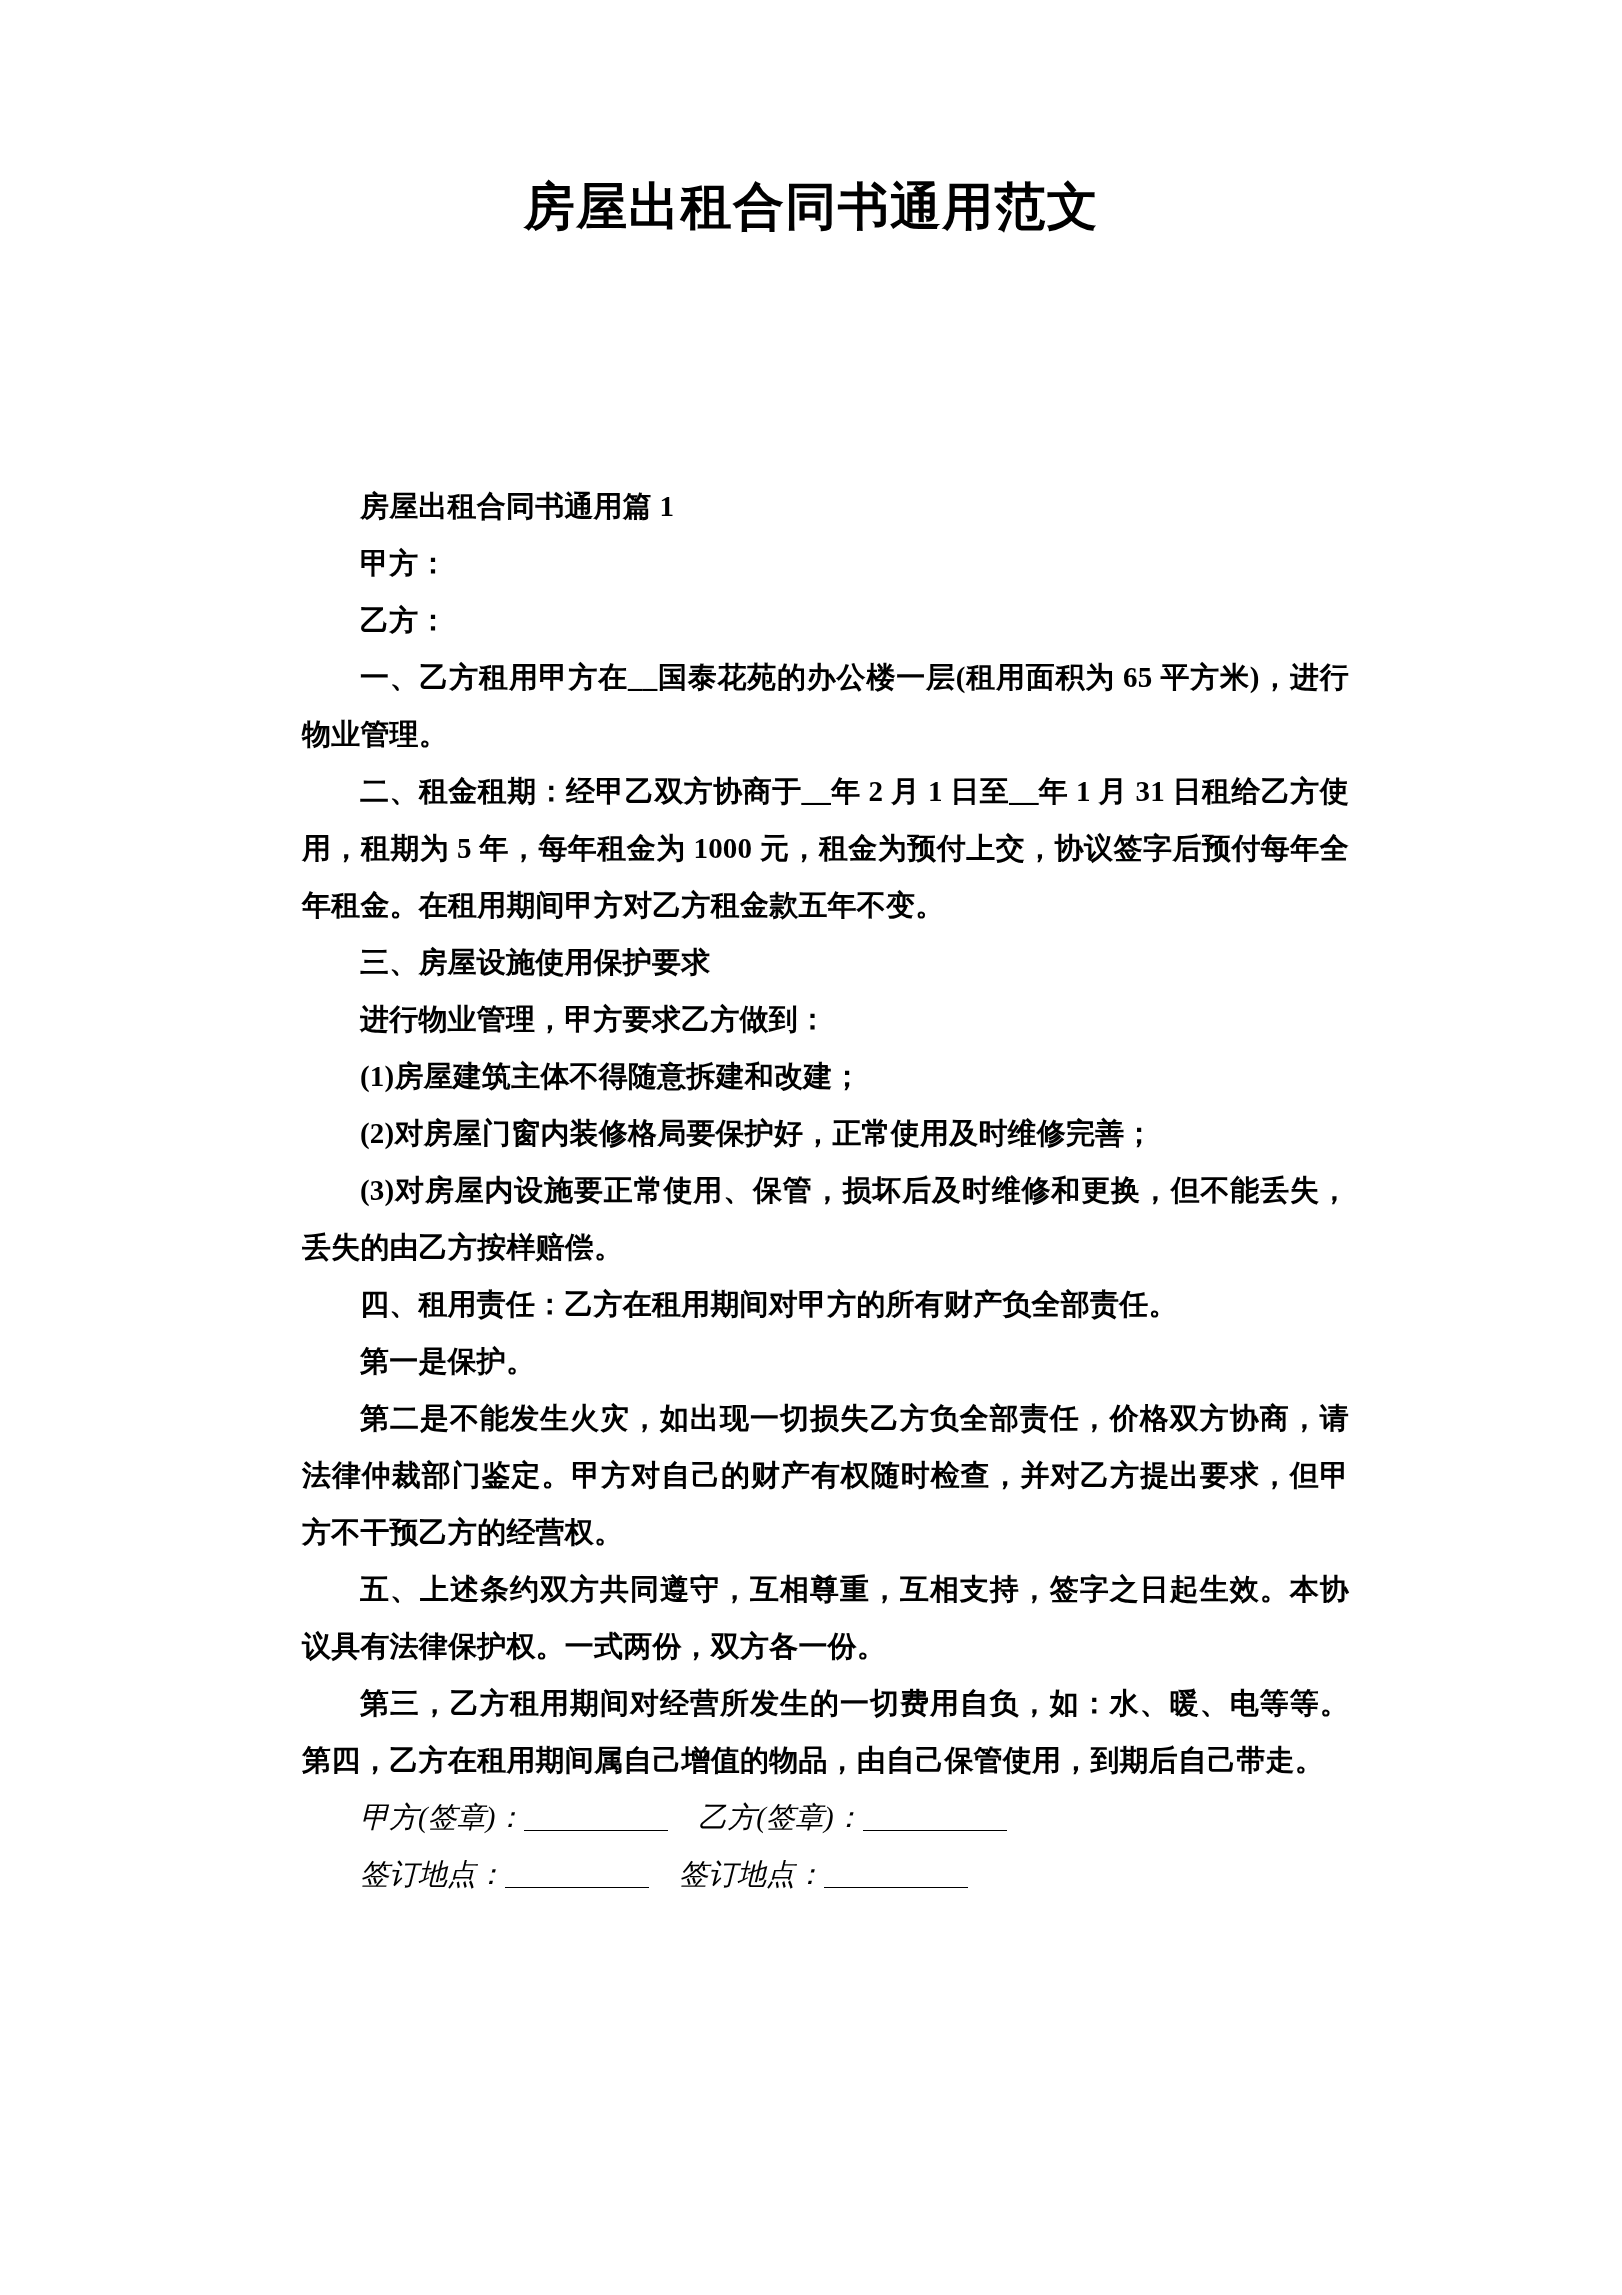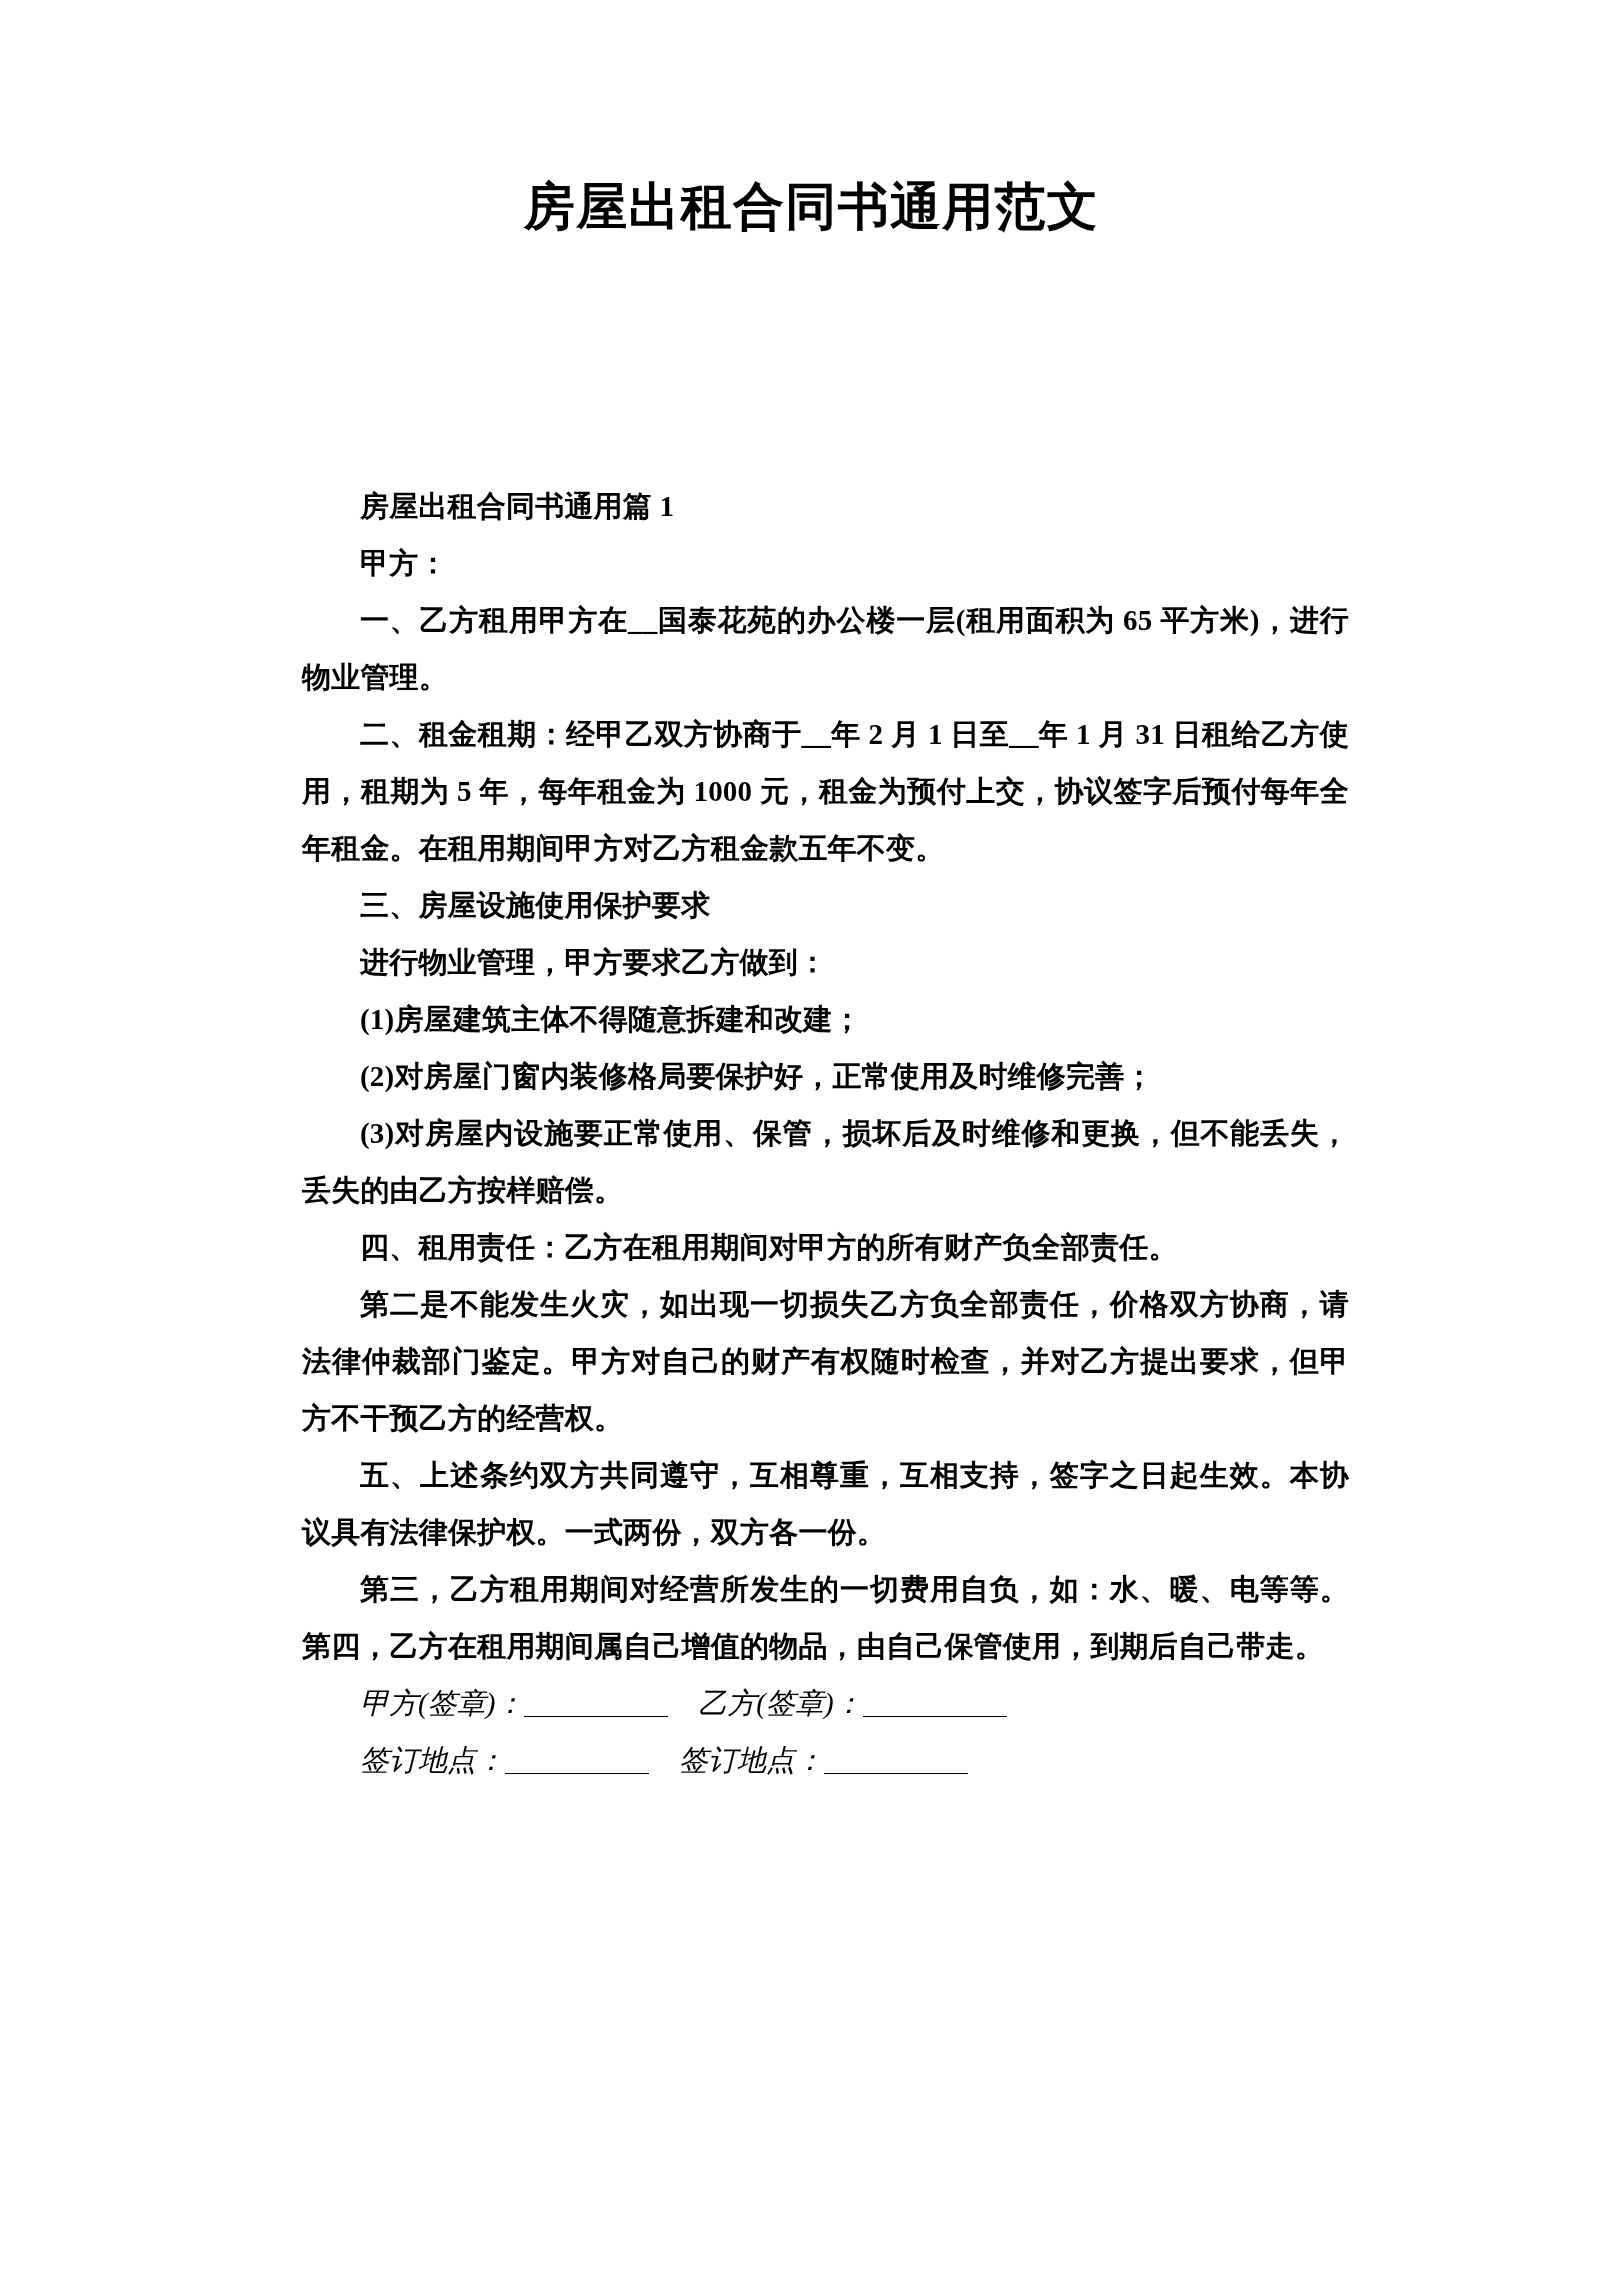--- a/index.html
+++ b/index.html
@@ -74,28 +74,30 @@
 <body>
 
 <div class="page">
 
   <div class="doc-title">房屋出租合同书通用范文</div>
 
   <div class="body-wrap">
 
     <p class="para indent">房屋出租合同书通用篇 1</p>
     <p class="para indent">甲方：</p>
+    <p class="para indent">乙方：</p>
     <p class="para indent">一、乙方租用甲方在__国泰花苑的办公楼一层(租用面积为 65 平方米)，进行物业管理。</p>
     <p class="para indent">二、租金租期：经甲乙双方协商于__年 2 月 1 日至__年 1 月 31 日租给乙方使用，租期为 5 年，每年租金为 1000 元，租金为预付上交，协议签字后预付每年全年租金。在租用期间甲方对乙方租金款五年不变。</p>
     <p class="para indent">三、房屋设施使用保护要求</p>
     <p class="para indent">进行物业管理，甲方要求乙方做到：</p>
     <p class="para indent">(1)房屋建筑主体不得随意拆建和改建；</p>
     <p class="para indent">(2)对房屋门窗内装修格局要保护好，正常使用及时维修完善；</p>
     <p class="para indent">(3)对房屋内设施要正常使用、保管，损坏后及时维修和更换，但不能丢失，丢失的由乙方按样赔偿。</p>
     <p class="para indent">四、租用责任：乙方在租用期间对甲方的所有财产负全部责任。</p>
+    <p class="para indent">第一是保护。</p>
     <p class="para indent">第二是不能发生火灾，如出现一切损失乙方负全部责任，价格双方协商，请法律仲裁部门鉴定。甲方对自己的财产有权随时检查，并对乙方提出要求，但甲方不干预乙方的经营权。</p>
     <p class="para indent">五、上述条约双方共同遵守，互相尊重，互相支持，签字之日起生效。本协议具有法律保护权。一式两份，双方各一份。</p>
     <p class="para indent">第三，乙方租用期间对经营所发生的一切费用自负，如：水、暖、电等等。第四，乙方在租用期间属自己增值的物品，由自己保管使用，到期后自己带走。</p>
 
     <div class="sig-row"><span>甲方(签章)：</span><span class="sig-line"></span><span class="gap"></span><span>乙方(签章)：</span><span class="sig-line"></span></div>
 
     <div class="sig-row"><span>签订地点：</span><span class="sig-line"></span><span class="gap"></span><span>签订地点：</span><span class="sig-line"></span></div>
 
   </div>
 </div>

